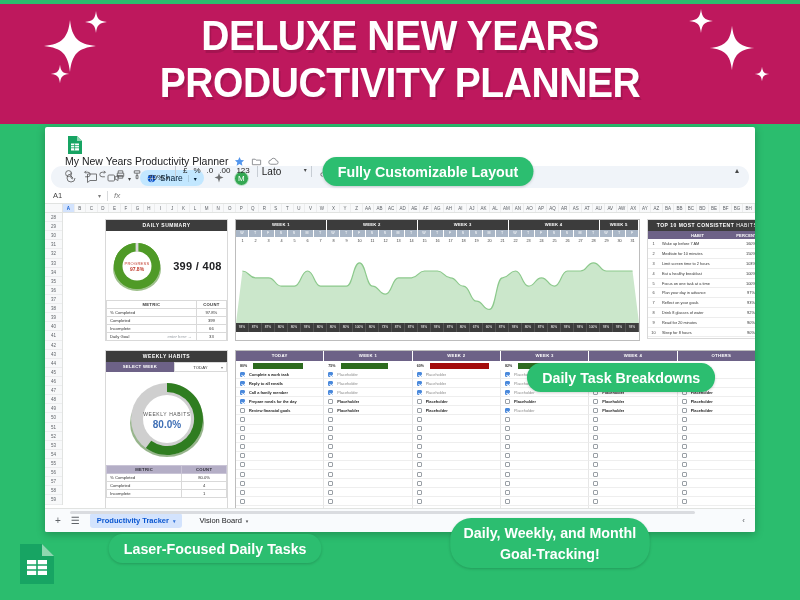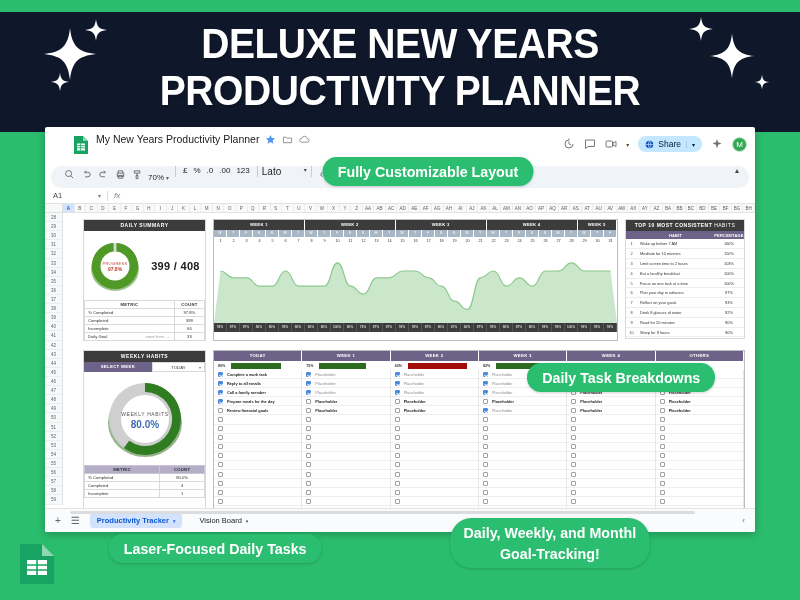--- a/index.html
+++ b/index.html
@@ -4,43 +4,43 @@
 <style>
   * { box-sizing: border-box; margin:0; padding:0; }
   html,body { width:800px; height:600px; overflow:hidden; }
   body {
     font-family: "Liberation Sans", sans-serif;
     background:#2bbd6e;
     position:relative;
   }
   
   .hero{
-    position:absolute; left:0; top:12px; width:800px; height:120px;
-    background:#0f172a; overflow:hidden;
+    position:absolute; left:0; top:4px; width:800px; height:120px;
+    background:#be185d; overflow:hidden;
   }
   .hero-title{
     position:absolute; left:0; top:8px; width:800px;
     text-align:center; color:#ffffff;
     font-family:"Liberation Sans", sans-serif;
     font-weight:bold; font-size:42px; line-height:47px;
     letter-spacing:-0.5px;
     text-shadow:2px 3px 0 rgba(0,0,0,.13);
     transform:scaleX(.93);
   }
   .spark{ position:absolute; color:#fff; }
   .spark svg{ display:block; }
   
   .sheet{
     position:absolute; left:45px; top:127px; width:710px; height:405px;
     background:#ffffff; border-radius:2px;
     box-shadow:0 2px 9px rgba(0,0,0,.25);
     overflow:hidden;
   }
   
-  .gs-titlebar{ display:flex; align-items:flex-start; padding:6px 8px 0 26px; height:38px; }
+  .gs-titlebar{ display:flex; align-items:flex-start; padding:6px 8px 0 20px; height:38px;flex-direction:column; }
   .gs-logo{ width:16px; height:20px; margin:2px 7px 0 2px; position:relative; flex:none;}
   .gs-logo svg{display:block;}
   .gs-titlewrap{ flex:1; min-width:0; }
   .gs-titlerow{ display:flex; align-items:center; gap:6px; }
   .gs-docname{ font-size:10.5px; color:#202124; white-space:nowrap; }
   .gs-tiny-icon{ width:11px; height:11px; opacity:.75; flex:none;}
   .gs-tiny-icon svg{display:block;}
   .gs-menu{ display:flex; gap:9px; margin-top:2px; }
   .gs-menu span{ font-size:8px; color:#444746; white-space:nowrap; }
   .gs-titleright{ display:flex; align-items:center; gap:9px; margin-top:3px; flex:none;}
@@ -83,21 +83,21 @@
   .fx{ font-style:italic; opacity:.7; font-size:8px;}
   
   .colhead{ display:flex; height:9px; background:#f8f9fa; border-bottom:1px solid #e1e3e1; }
   .corner{ width:18px; border-right:1px solid #e1e3e1; flex:none;}
   .colhead .c{
     flex:1; text-align:center; font-size:4.5px; color:#5f6368;
     border-right:1px solid #ecedee; line-height:9px;
   }
   .colhead .c.sel{ background:#d3e3fd; color:#0b57d0; font-weight:bold;}
   
-  .gridwrap{ display:flex; height:292px; }
+  .gridwrap{ display:flex; height:292px;gap:22px; }
   .rowhead{ width:18px; background:#f8f9fa; border-right:1px solid #e1e3e1; flex:none; }
   .rowhead div{
     height:9.12px; font-size:4.5px; color:#5f6368; text-align:center;
     line-height:9.12px; border-bottom:1px solid #ecedee;
   }
   .canvas{ flex:1; position:relative; background:#fff; }
   
   .card{ position:absolute; background:#fff; border:1px solid #d9d9d9; }
   .card-hd{
     background:#3c3c3c; color:#fff; text-align:center;

